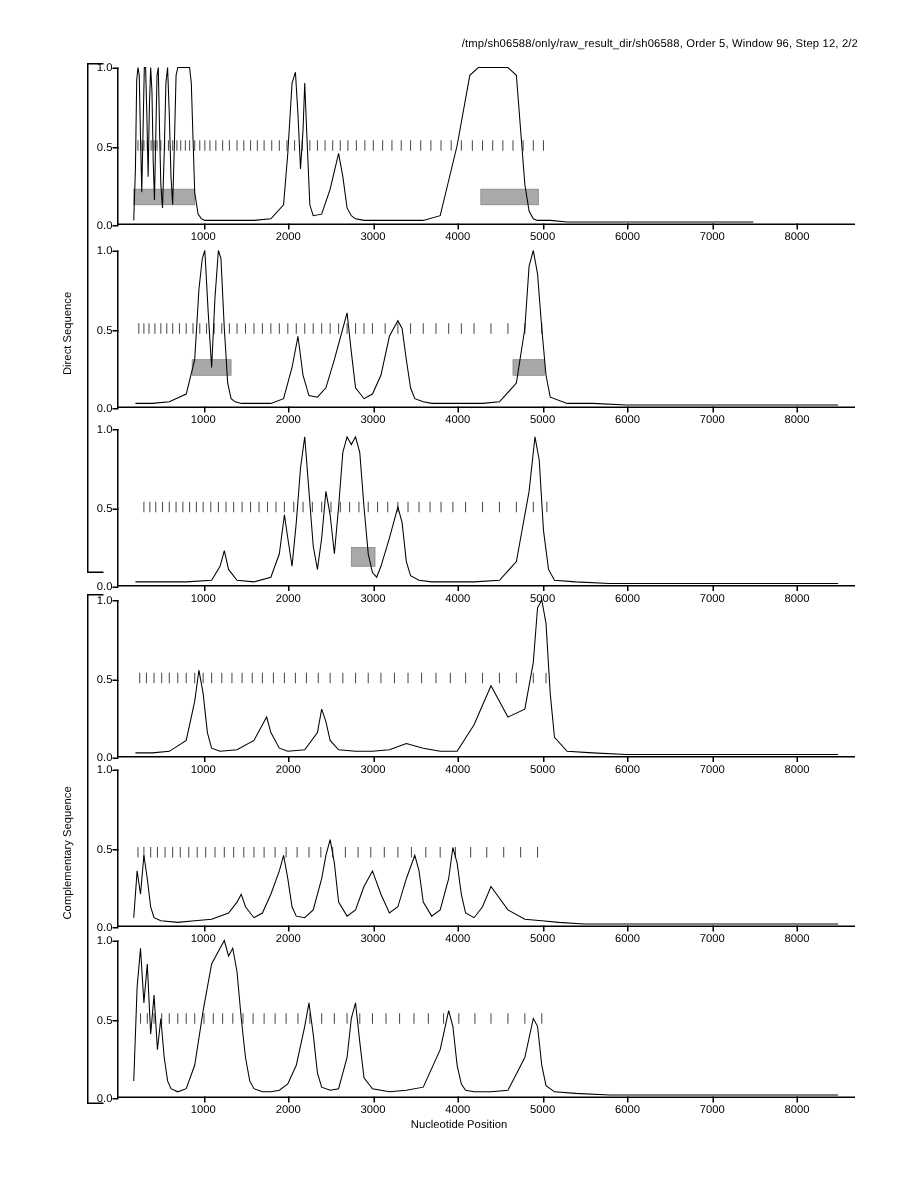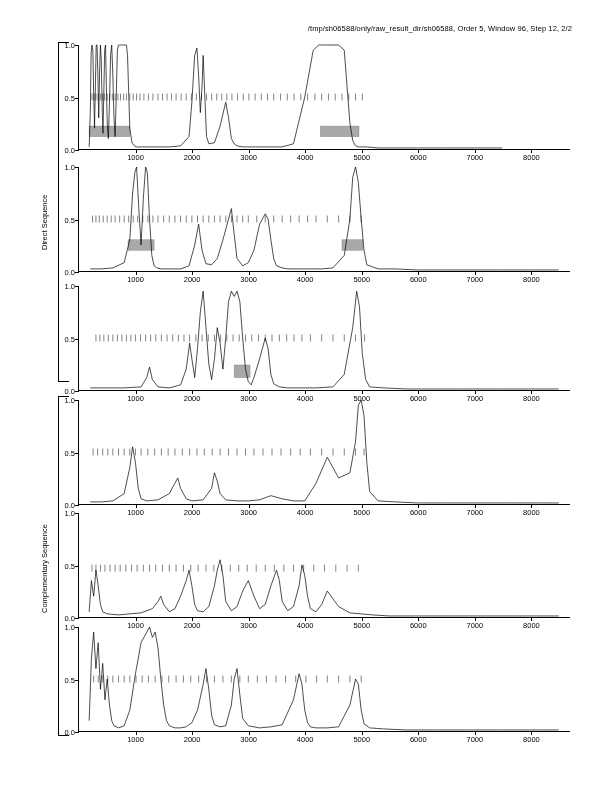--- a/index.html
+++ b/index.html
@@ -90,20 +90,21 @@
 </head>
 <body>
 
 <div id="page">
 
   <div id="figure-title">/tmp/sh06588/only/raw_result_dir/sh06588, Order 5, Window 96, Step 12, 2/2</div>
 
   <div class="ylabel" id="ylabel-top" style="left:40px; top:250px;">Direct Sequence</div>
   <div class="ylabel" id="ylabel-bottom" style="left:40px; top:613px;">Complementary Sequence</div>
 
+  <div id="xlabel">Nucleotide Position</div>
 
   <div id="panels">
       <div class="panel" style="top: 45px; height: 105px;">
         <div class="plot-area">
           <svg class="svg-layer" viewBox="0 0 492 105" preserveAspectRatio="none">
             <rect x="10.179310344827586" y="81.9" width="40.717241379310344" height="10.5" fill="#a9a9a9" stroke="#808080" stroke-width="0.5"></rect>
             <rect x="242.04137931034484" y="81.9" width="38.45517241379309" height="10.5" fill="#a9a9a9" stroke="#808080" stroke-width="0.5"></rect>
             <g>
               <line x1="13.006896551724138" x2="13.006896551724138" y1="49" y2="56" stroke="#4d4d4d" stroke-width="0.7"></line>
               <line x1="14.986206896551725" x2="14.986206896551725" y1="49" y2="56" stroke="#4d4d4d" stroke-width="0.7"></line>

